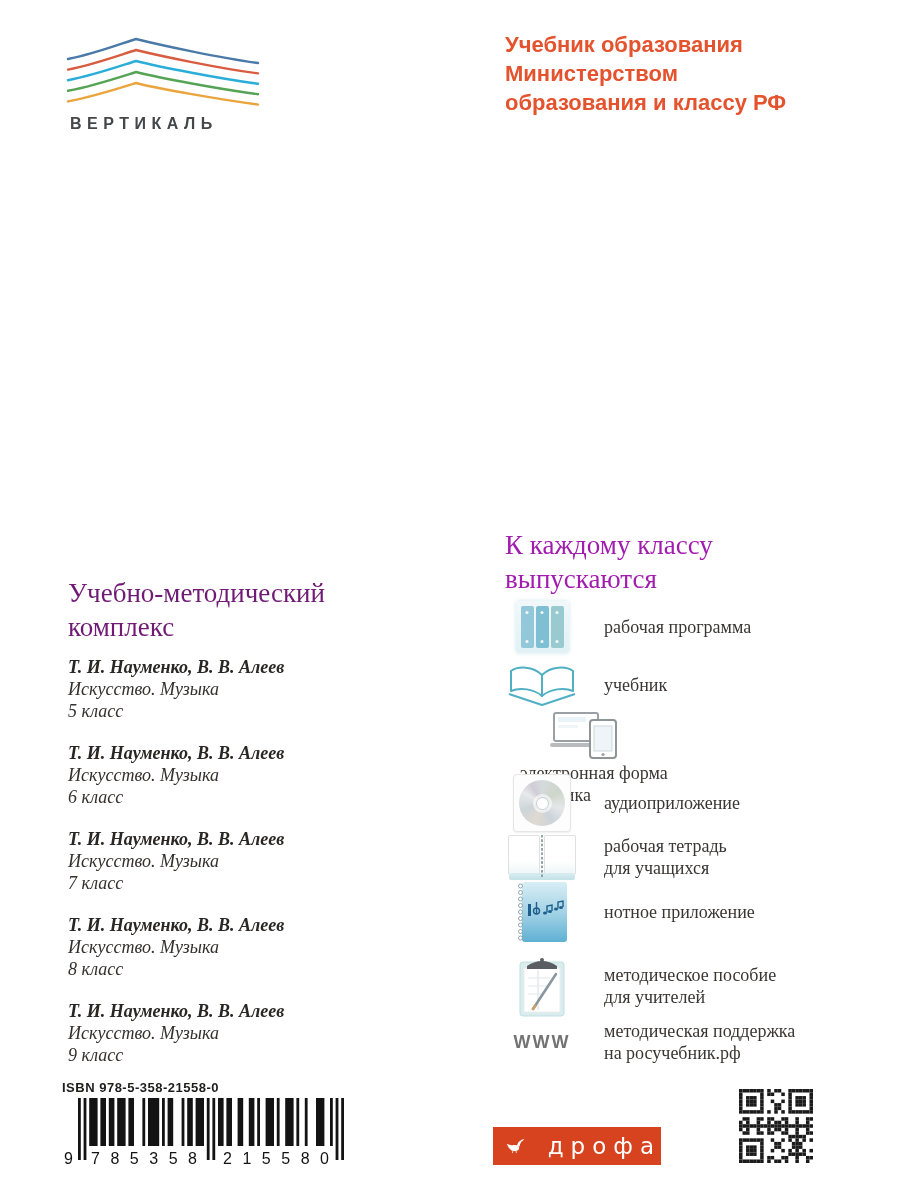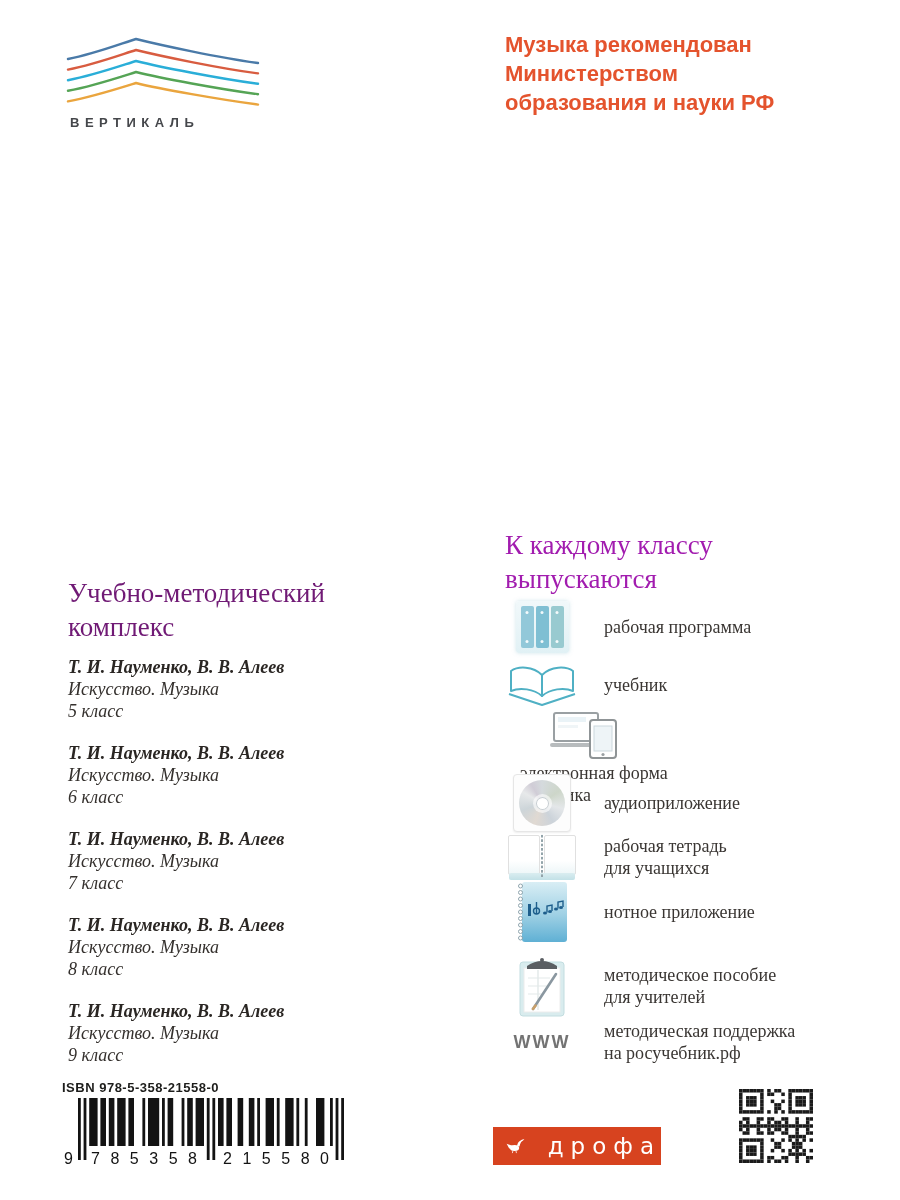--- a/index.html
+++ b/index.html
@@ -3,21 +3,21 @@
 <meta charset="utf-8">
 <style>
   html,body{margin:0;padding:0;background:#e9e9e9;}
   .page{position:relative;width:900px;height:1200px;margin:0 auto;background:#ffffff;
         font-family:"Liberation Serif",serif;overflow:hidden;}
 
   
   .logo{position:absolute;left:62px;top:32px;width:214px;}
   .logo svg{display:block;}
   .logo-text{margin-top:3px;padding-left:8px;font-family:"Liberation Sans",sans-serif;
-             font-size:13px;font-weight:bold;letter-spacing:5.5px;color:#45474b;}
+             font-size:16px;font-weight:bold;letter-spacing:5.5px;color:#45474b;}
 
   
   .rec{position:absolute;left:505px;top:30px;width:340px;
        font-family:"Liberation Sans",sans-serif;font-size:22px;font-weight:bold;line-height:29px;}
 
   
   .umk-heading{position:absolute;left:68px;top:576px;font-size:27px;line-height:34px;
                color:#701a75;white-space:pre-line;}
   .umk-items{position:absolute;left:68px;top:656px;font-style:italic;}
   .umk-item{margin-bottom:20px;font-size:18px;line-height:22px;color:#34302d;}
@@ -86,23 +86,23 @@
         <path d="M6 27 C 32 22, 58 12, 74 7 C 98 13, 158 26, 196 31" fill="none" stroke="#4a7aa8" stroke-width="2.4" stroke-linecap="round"></path>
         <path d="M6 37.6 C 32 32.6, 58 23, 74 18 C 98 24, 158 36.4, 196 41.4" fill="none" stroke="#d85c40" stroke-width="2.4" stroke-linecap="round"></path>
         <path d="M6 48.2 C 32 43.2, 58 34, 74 29 C 98 35, 158 46.8, 196 51.8" fill="none" stroke="#2aaed8" stroke-width="2.4" stroke-linecap="round"></path>
         <path d="M6 58.8 C 32 53.8, 58 45, 74 40 C 98 46, 158 57.2, 196 62.2" fill="none" stroke="#55a455" stroke-width="2.4" stroke-linecap="round"></path>
         <path d="M6 69.4 C 32 64.4, 58 56, 74 51 C 98 57, 158 67.6, 196 72.6" fill="none" stroke="#eaa53e" stroke-width="2.4" stroke-linecap="round"></path>
       </svg>
     <div class="logo-text">ВЕРТИКАЛЬ</div>
   </div>
 
   <div class="rec" id="rec" style="color: rgb(228, 83, 45);">
-    <div>Музыка рекомендован</div>
+    <div>Учебник образования</div>
     <div>Министерством</div>
-    <div>образования и науки РФ</div>
+    <div>образования и классу РФ</div>
   </div>
 
   <div class="umk-heading">Учебно-методический
 комплекс</div>
 
   <div class="umk-items">
     <div class="umk-item">
       <div class="authors">Т. И. Науменко, В. В. Алеев</div>
       <div>Искусство. Музыка</div>
       <div>5 класс</div>

